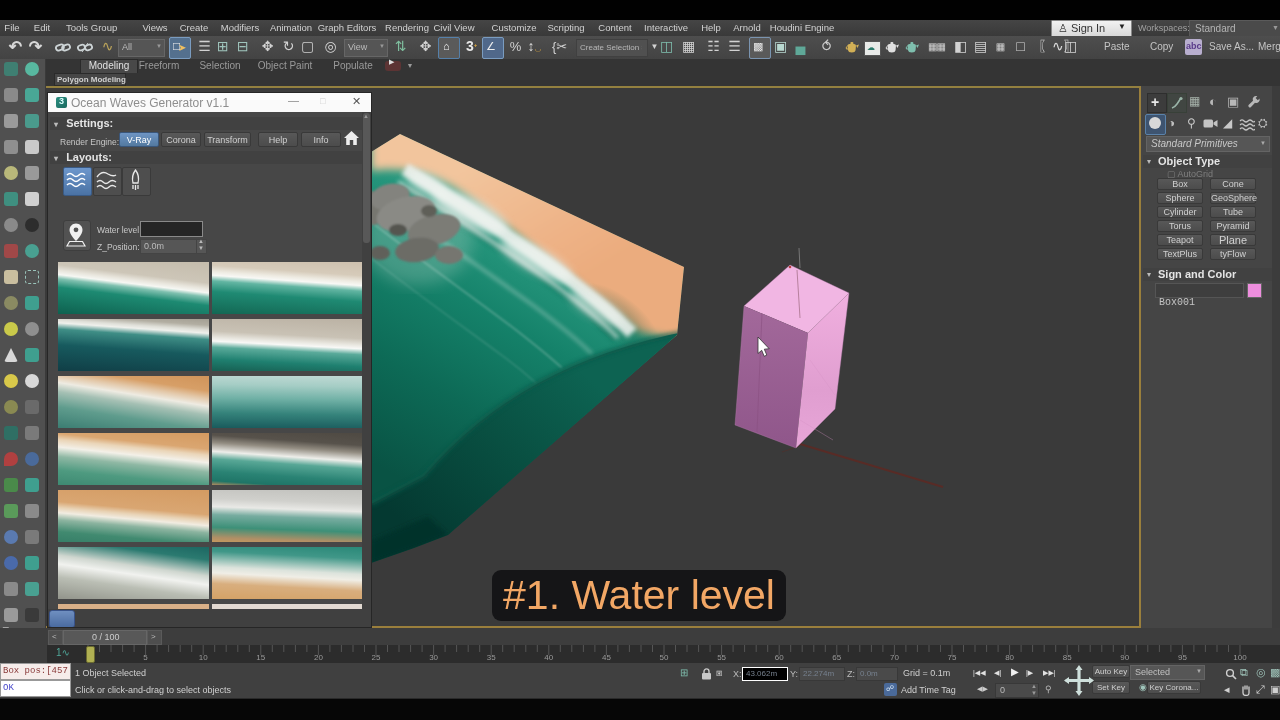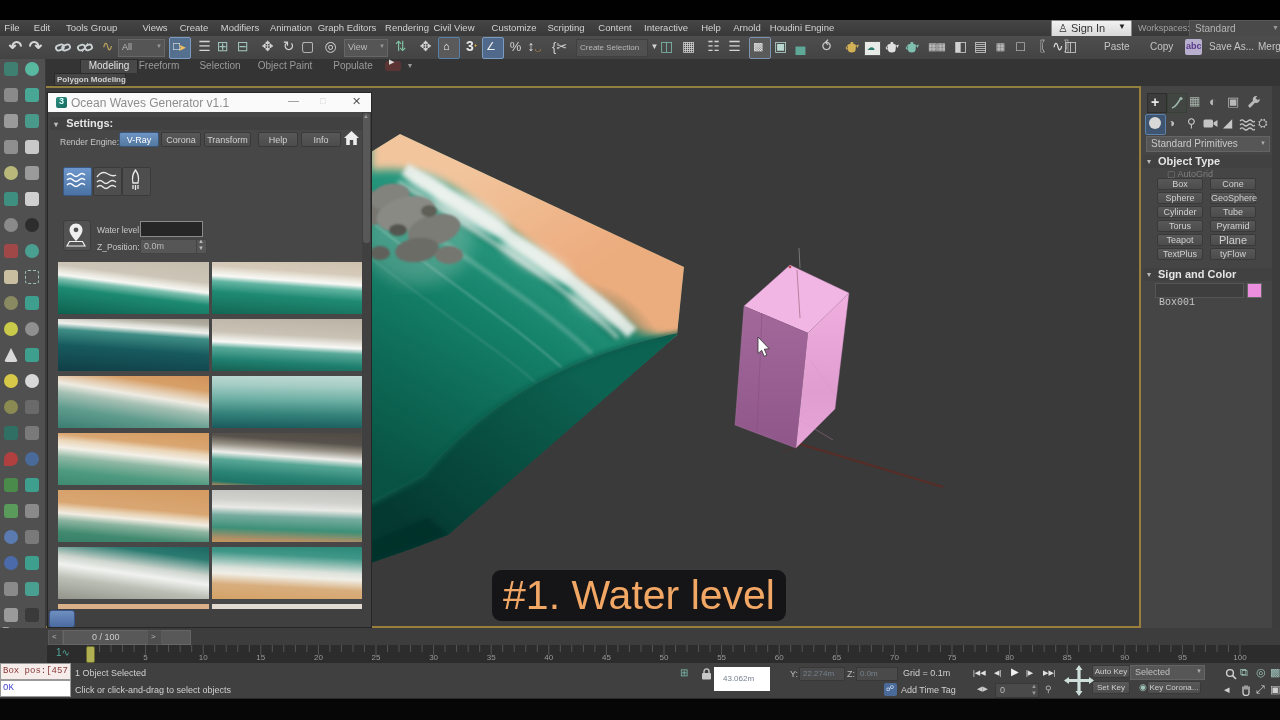--- a/index.html
+++ b/index.html
@@ -334,20 +334,21 @@
  <span class="lbl" style="left:12px;top:44px;font-size:8.5px;">Render Engine:</span>
  <div class="btn" style="left:71px;top:39px;width:40px;height:15px;background:linear-gradient(#6e95c4,#53799f);border-color:#3a567a;color:#fff;line-height:14px;">V-Ray</div>
  <div class="btn" style="left:113px;top:39px;width:40px;height:15px;line-height:14px;">Corona</div>
  <div class="btn" style="left:156px;top:39px;width:47px;height:15px;line-height:14px;">Transform</div>
  <div class="btn" style="left:210px;top:39px;width:40px;height:15px;line-height:14px;">Help</div>
  <div class="btn" style="left:253px;top:39px;width:40px;height:15px;line-height:14px;">Info</div>
  <svg class="a" style="left:295px;top:37px;" width="17" height="16" viewBox="0 0 17 16">
         <path d="M8.5,1 L16,8 L13.8,8 L13.8,15 L10.2,15 L10.2,10 L6.8,10 L6.8,15 L3.2,15 L3.2,8 L1,8 Z" fill="#ededed"></path>
       </svg>
 
+ <div class="hdr" style="top:58px;"><span style="margin-left:4px;font-size:8px;color:#bbb;">▾</span>&nbsp;&nbsp;<span style="margin-left:2px;">Layouts:</span></div>
  <div class="a" style="left:15px;top:74px;width:27px;height:27px;background:linear-gradient(#6d97cc,#4a72a4);border:1px solid #3a5a84;border-radius:2px;">
   <svg width="25" height="25" viewBox="0 0 25 25">
           <g stroke="#fff" stroke-width="1.6" fill="none">
             <path d="M3,7 q3,-3 6,0 t6,0 t6,0"></path>
             <path d="M3,12 q3,-3 6,0 t6,0 t6,0"></path>
             <path d="M3,17 q3,-3 6,0 t6,0 t6,0"></path>
           </g>
         </svg></div>
  <div class="a" style="left:45px;top:74px;width:27px;height:27px;background:#4e4e4e;border:1px solid #3a3a3a;border-radius:2px;">
   <svg width="25" height="25" viewBox="0 0 25 25">
@@ -432,21 +433,21 @@
       </svg>
  <span class="a" style="left:82px;top:30px;font-size:12px;color:#c8c8c8;">◢</span>
  <svg class="a" style="left:98px;top:31px;" width="16" height="14" viewBox="0 0 16 14">
         <g stroke="#c4c4c4" stroke-width="1.2" fill="none">
           <path d="M1,4 q2,-2 4,0 t4,0 t4,0 t3,0"></path>
           <path d="M1,8 q2,-2 4,0 t4,0 t4,0 t3,0"></path>
           <path d="M1,12 q2,-2 4,0 t4,0 t4,0 t3,0"></path>
         </g>
       </svg>
  <span class="a" style="left:117px;top:30px;font-size:12px;color:#c0c0c0;">⛭</span>
- <div class="a" style="left:5px;top:50px;width:122px;height:14px;background:#565656;border:1px solid #646464;">
+ <div class="a" style="left:5px;top:50px;width:122px;height:14px;background:#565656;border:1px solid #646464;font-style:italic;">
         <span style="position:absolute;left:4px;top:1px;font-size:10px;color:#c8c8c8;">Standard Primitives</span>
         <span style="position:absolute;right:3px;top:3px;font-size:6px;color:#aaa;">▼</span>
       </div>
  <div class="a" style="left:2px;top:69px;width:133px;height:13px;background:#414141;">
         <span style="position:absolute;left:4px;top:2px;font-size:8px;color:#bbb;">▾</span>
         <span style="position:absolute;left:15px;top:0;font-size:11px;font-weight:bold;color:#e4e4e4;">Object Type</span>
       </div>
  <span class="a" style="left:26px;top:83px;font-size:9px;color:#7e7e7e;">▢ AutoGrid</span>
  <div class="btn" style="left:16px;top:92px;width:46px;height:12px;line-height:11px;font-size:9px;">Box</div>
  <div class="btn" style="left:69px;top:92px;width:46px;height:12px;line-height:11px;font-size:9px;">Cone</div>
@@ -468,21 +469,21 @@
         <span style="position:absolute;left:3px;top:13px;font-size:10px;color:#c4c4c4;font-family:Liberation Mono, monospace;">Box001</span>
       </div>
  <div class="a" style="left:106px;top:197px;width:13px;height:13px;background:#ee8ede;border:1px solid #666;"></div>
  <div class="a" style="left:131px;top:0;width:8px;height:542px;background:#3c3c3c;"></div>
 </div>
 
 <div class="a" style="left:0;top:628px;width:1280px;height:17px;background:#3d3d3d;">
  <div class="a" style="left:48px;top:2px;width:13px;height:13px;background:#4e4e4e;border:1px solid #5a5a5a;">
         <span style="position:absolute;left:3px;top:1px;font-size:8px;color:#bbb;">&lt;</span>
       </div>
- <div class="a" style="left:63px;top:2px;width:82px;height:13px;background:#585858;border:1px solid #666;padding-left:44px;">
+ <div class="a" style="left:63px;top:2px;width:82px;height:13px;background:#585858;border:1px solid #666;">
         <span style="position:absolute;left:28px;top:1px;font-size:9px;color:#ccc;">0 / 100</span>
       </div>
  <div class="a" style="left:147px;top:2px;width:13px;height:13px;background:#4e4e4e;border:1px solid #5a5a5a;">
         <span style="position:absolute;left:3px;top:1px;font-size:8px;color:#bbb;">&gt;</span>
       </div>
 </div>
 
 <div class="a" style="left:0;top:645px;width:1280px;height:18px;background:#3d3d3d;">
  <div class="a" style="left:47px;top:0;width:1233px;height:18px;background:#2c2c2c;"></div>
  <svg class="a" style="left:47px;top:0;" width="1233" height="18" viewBox="0 0 1233 18">
@@ -623,21 +624,21 @@
       </div>
  <span class="a" style="left:75px;top:5px;font-size:9px;color:#d0d0d0;">1 Object Selected</span>
  <span class="a" style="left:75px;top:22px;font-size:9px;color:#d0d0d0;">Click or click-and-drag to select objects</span>
  <span class="a" style="left:680px;top:4px;font-size:10px;color:#7fbfae;">⊞</span>
  <svg class="a" style="left:701px;top:5px;" width="11" height="12" viewBox="0 0 11 12">
         <rect x="1" y="5" width="9" height="6.5" rx="1" fill="#c8c8c8"></rect>
         <path d="M3,5 L3,3.4 A2.5,2.5 0 0 1 8,3.4 L8,5" fill="none" stroke="#c8c8c8" stroke-width="1.4"></path>
       </svg>
  <span class="a" style="left:716px;top:4px;font-size:10px;color:#c8c8c8;">⧆</span>
  <span class="a" style="left:733px;top:6px;font-size:9px;color:#bbb;">X:</span>
- <div class="a" style="left:714px;top:4px;width:44px;height:12px;background:#ffffff;border:6px solid #ffffff;">
+ <div class="a" style="left:742px;top:4px;width:44px;height:12px;background:#000000;border:1px solid #ffffff;">
         <span style="position:absolute;left:3px;top:1px;font-size:8px;color:#76808e;">43.062m</span>
       </div>
  <span class="a" style="left:790px;top:6px;font-size:9px;color:#bbb;">Y:</span>
  <div class="a" style="left:799px;top:4px;width:44px;height:12px;background:#4a4a4a;border:1px solid #383838;">
         <span style="position:absolute;left:3px;top:1px;font-size:8px;color:#76808e;">22.274m</span>
       </div>
  <span class="a" style="left:847px;top:6px;font-size:9px;color:#bbb;">Z:</span>
  <div class="a" style="left:856px;top:4px;width:40px;height:12px;background:#4a4a4a;border:1px solid #383838;">
         <span style="position:absolute;left:3px;top:1px;font-size:8px;color:#76808e;">0.0m</span>
       </div>

